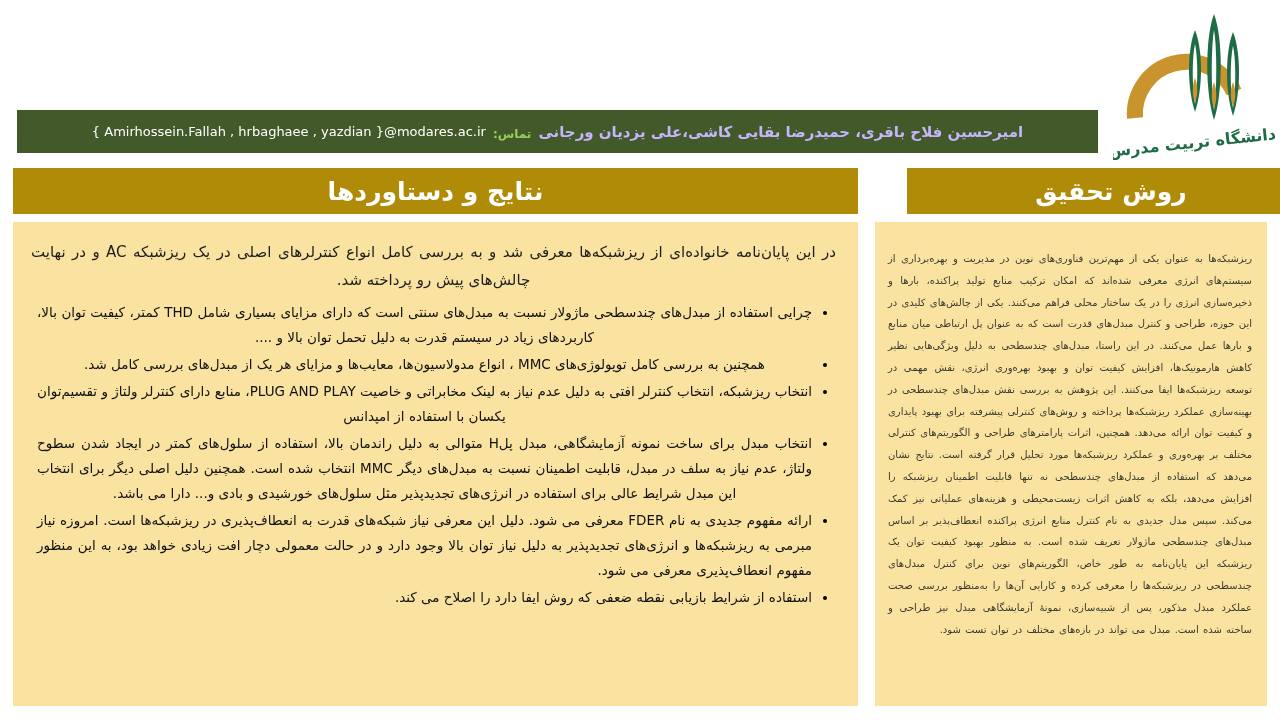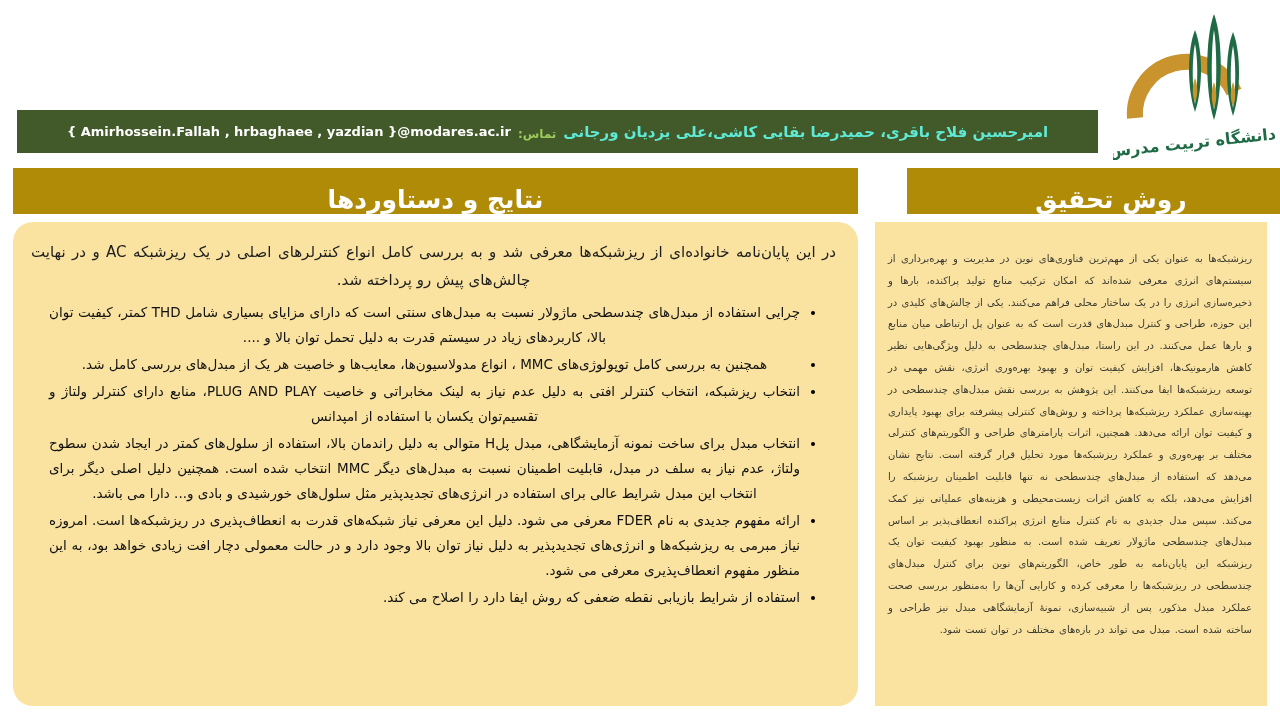--- a/index.html
+++ b/index.html
@@ -18,51 +18,51 @@
     margin:0; padding:0 28px; direction:rtl; text-align:center;
     color:#15151c; font-size:20px; font-weight:bold; line-height:35px;
   }
 
   
   .author-bar {
     position:absolute; left:17px; top:110px; width:1081px; height:43px;
     background:#42592A; display:flex; align-items:center; justify-content:center;
     direction:rtl; gap:7px; white-space:nowrap;
   }
-  .authors { color:#5eead4; font-size:15px; font-weight:bold; }
+  .authors { color:#c4b5fd; font-size:15px; font-weight:bold; }
   .contact-label { color:#9CCB5B; font-size:12px; font-weight:bold; padding-top:4px; }
-  .email { color:#ffffff; font-size:13px; font-weight:bold; direction:ltr; unicode-bidi:embed; }
+  .email { color:#ffffff; font-size:13px; font-weight:normal; direction:ltr; unicode-bidi:embed; }
 
   
   .logo { position:absolute; right:5px; top:0; width:162px; height:170px; }
   .logo svg { width:100%; height:100%; }
 
   
   .col-header {
     position:absolute; top:168px; height:46px; background:#AF8B07;
-    display:flex; align-items:flex-end; justify-content:center;
+    display:flex; align-items:center; justify-content:center;
   }
   .col-header span { color:#ffffff; font-size:25px; font-weight:bold; direction:rtl; }
   .col-results .col-header { left:13px; width:845px; }
   .col-method  .col-header { left:907px; width:408px; }
 
   .col-body {
     position:absolute; top:222px; height:484px; background:#FAE3A0;
     direction:rtl; box-sizing:border-box; color:#1d1d1d;
   }
-  .col-results .col-body { left:13px; width:845px; padding:16px 22px 10px 18px;border-radius:20px; }
+  .col-results .col-body { left:13px; width:845px; padding:16px 22px 10px 18px; }
   .col-method  .col-body { left:875px; width:392px; padding:26px 15px 10px 13px; }
 
   .intro {
     margin:0 0 6px; font-size:15px; line-height:28px; text-align:justify;
   }
   .last-center { text-align-last:center; }
   .last-right  { text-align-last:right; }
 
-  .bullet-list { margin:6px 12px 0; padding:0 24px 0 0; list-style:disc; }
+  .bullet-list { margin:6px 0 0; padding:0 24px 0 0; list-style:disc; }
   .bullet-list li {
     font-size:13.5px; line-height:25px; text-align:justify;
     padding-left:6px; margin-bottom:2px; color:#111111;
   }
   .bullet-list li::marker { color:#000000; font-size:13px; }
 
   .method-text {
     margin:0; font-size:10px; line-height:21.8px; text-align:justify;
     text-align-last:right; color:#3a3a30; word-spacing:1px;
   }
@@ -101,21 +101,21 @@
   </div>
 
   <section class="col col-results">
     <div class="col-header">
       <span>نتایج و دستاوردها</span>
     </div>
     <div class="col-body">
       <p class="intro last-center">در این پایان‌نامه خانواده‌ای از ریزشبکه‌ها معرفی شد و به بررسی کامل انواع کنترلرهای اصلی در یک ریزشبکه AC و در نهایت چالش‌های پیش رو پرداخته شد.</p>
       <ul class="bullet-list">
         <li class="last-center">چرایی استفاده از مبدل‌های چندسطحی ماژولار نسبت به مبدل‌های سنتی است که دارای مزایای بسیاری شامل THD کمتر، کیفیت توان بالا، کاربردهای زیاد در سیستم قدرت به دلیل تحمل توان بالا و ....</li>
-        <li class="last-center">همچنین به بررسی کامل توپولوژی‌های MMC ، انواع مدولاسیون‌ها، معایب‌ها و خاصیت هر یک از مبدل‌های بررسی کامل شد.</li>
+        <li class="last-center">همچنین به بررسی کامل توپولوژی‌های MMC ، انواع مدولاسیون‌ها، معایب‌ها و مزایای هر یک از مبدل‌های بررسی کامل شد.</li>
         <li class="last-center">انتخاب ریزشبکه، انتخاب کنترلر افتی به دلیل عدم نیاز به لینک مخابراتی و خاصیت PLUG AND PLAY، منابع دارای کنترلر ولتاژ و تقسیم‌توان یکسان با استفاده از امپدانس</li>
         <li class="last-center">انتخاب مبدل برای ساخت نمونه آزمایشگاهی، مبدل پل‌H متوالی به دلیل راندمان بالا، استفاده از سلول‌های کمتر در ایجاد شدن سطوح ولتاژ، عدم نیاز به سلف در مبدل، قابلیت اطمینان نسبت به مبدل‌های دیگر MMC انتخاب شده است. همچنین دلیل اصلی دیگر برای انتخاب این مبدل شرایط عالی برای استفاده در انرژی‌های تجدیدپذیر مثل سلول‌های خورشیدی و بادی و... دارا می باشد.</li>
         <li class="last-right">ارائه مفهوم جدیدی به نام FDER معرفی می شود. دلیل این معرفی نیاز شبکه‌های قدرت به انعطاف‌پذیری در ریزشبکه‌ها است. امروزه نیاز مبرمی به ریزشبکه‌ها و انرژی‌های تجدیدپذیر به دلیل نیاز توان بالا وجود دارد و در حالت معمولی دچار افت زیادی خواهد بود، به این منظور مفهوم انعطاف‌پذیری معرفی می شود.</li>
         <li class="last-right">استفاده از شرایط بازیابی نقطه ضعفی که روش ایفا دارد را اصلاح می کند.</li>
       </ul>
     </div>
   </section>
 
   <section class="col col-method">
     <div class="col-header">

